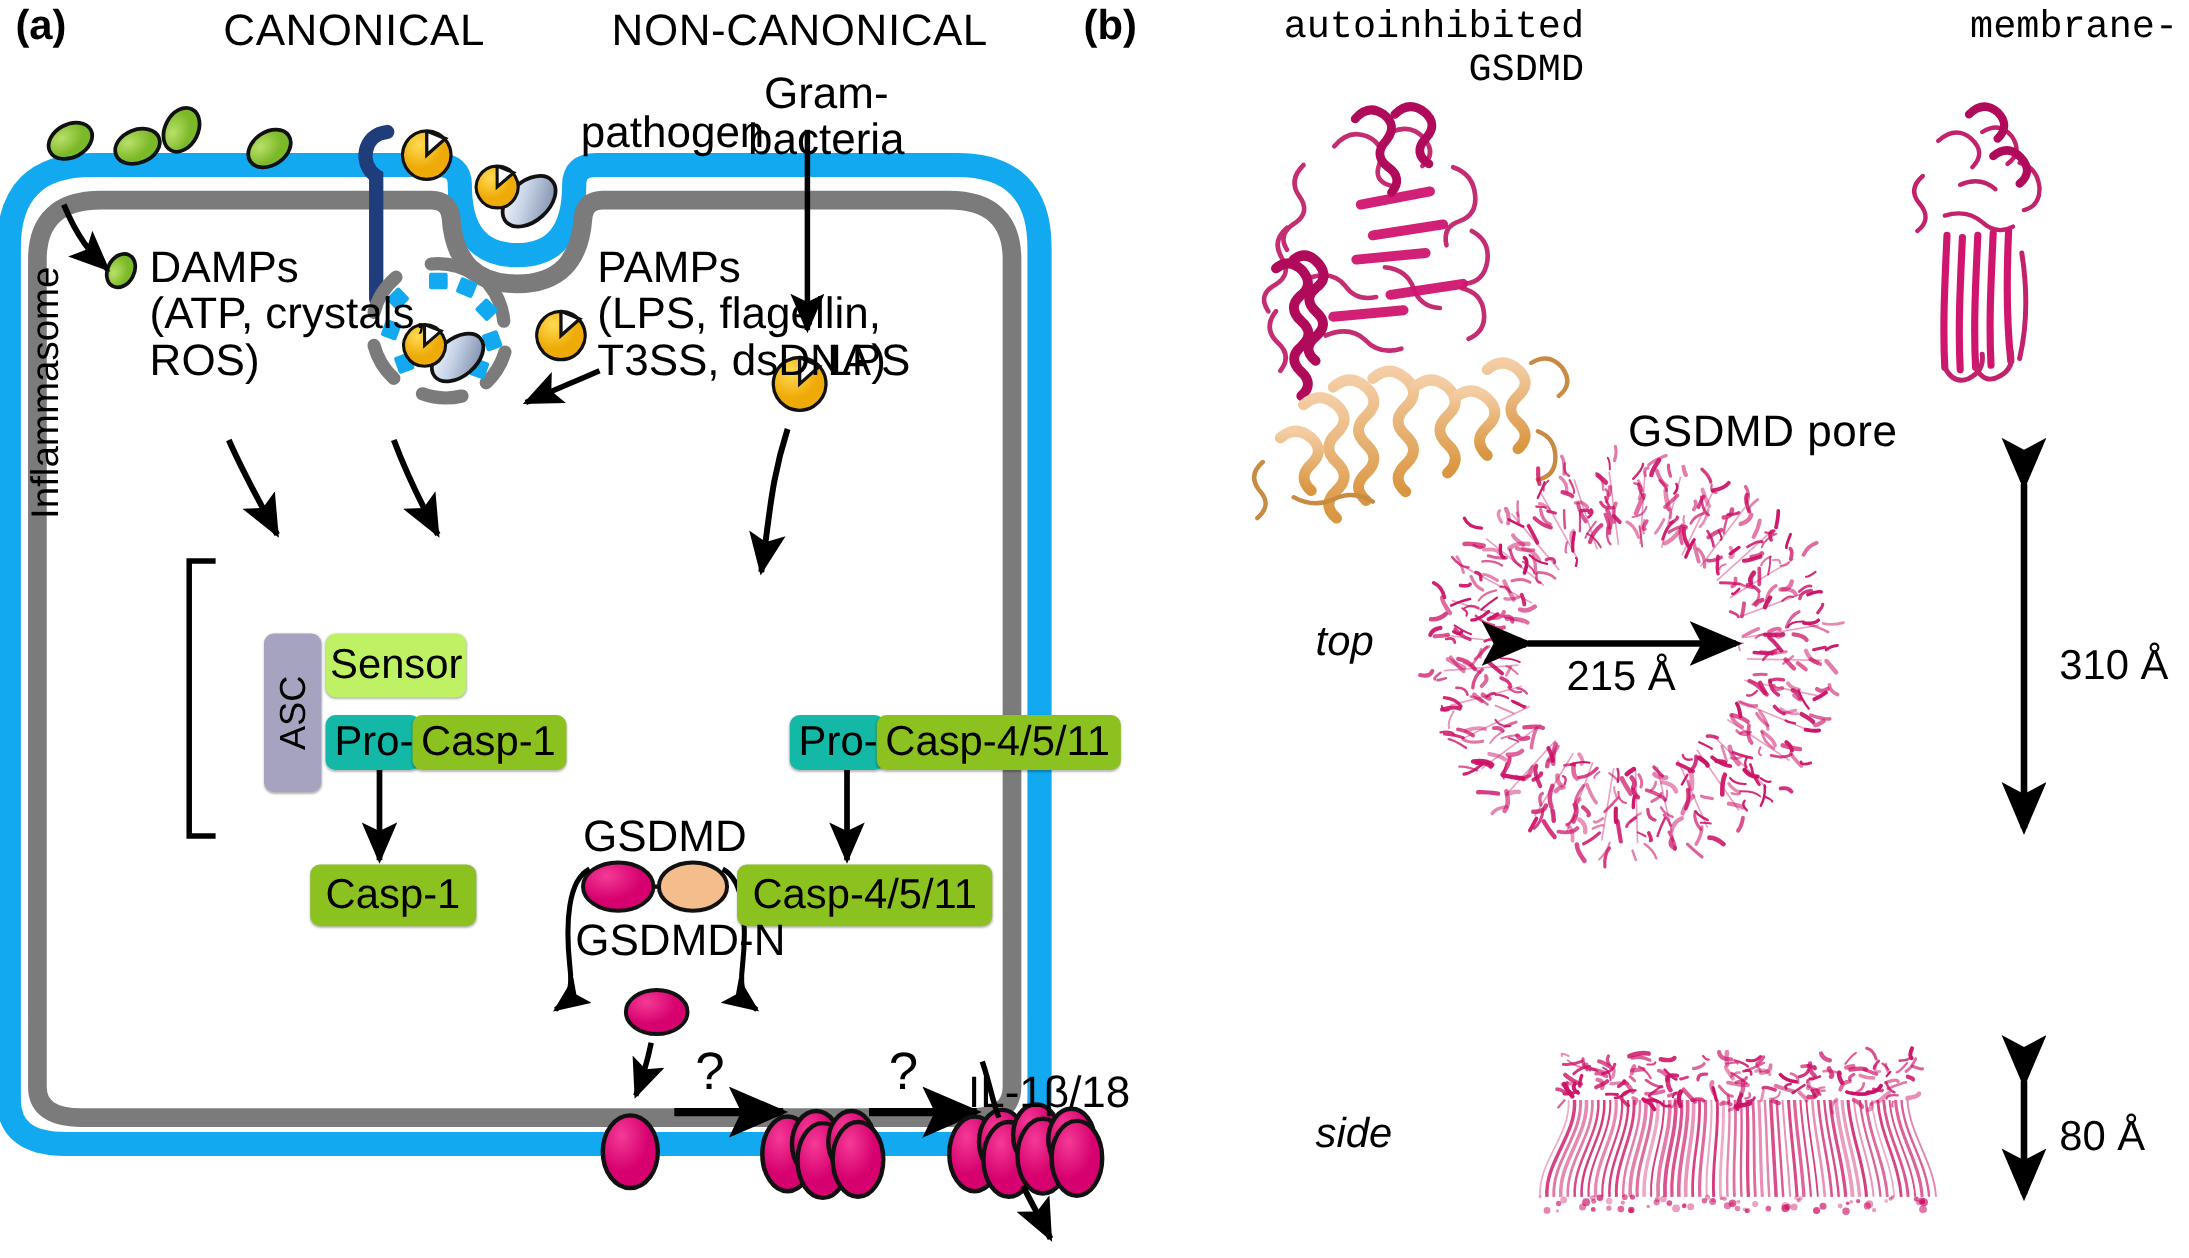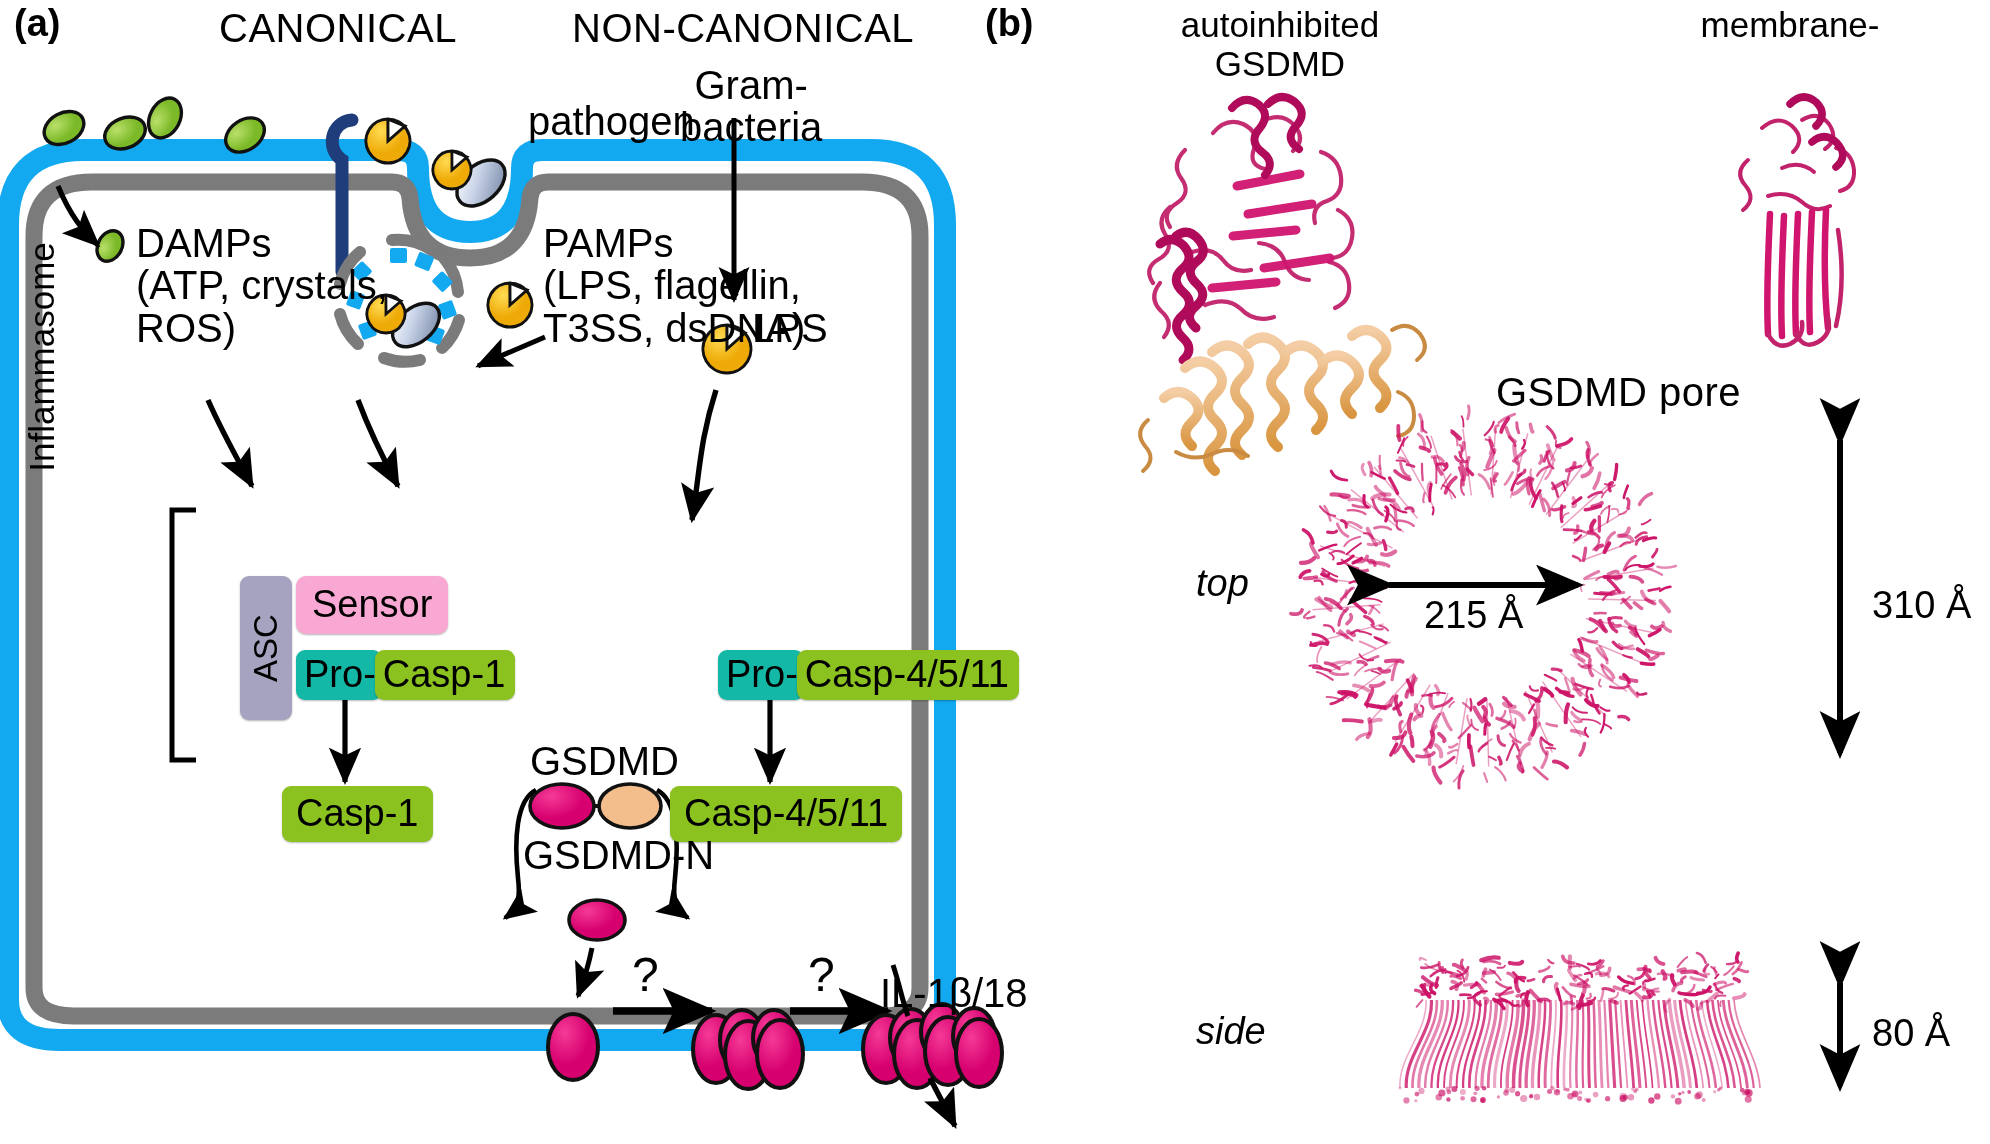--- a/index.html
+++ b/index.html
@@ -1,35 +1,35 @@
 <!DOCTYPE html>
 <html><head>
 <meta charset="utf-8">
 <style>
   html,body{margin:0;padding:0;background:#fff;}
   body{width:1990px;height:1144px;position:relative;overflow:hidden;
        font-family:"Liberation Sans", sans-serif;color:#000;}
   .abs{position:absolute;}
-  .ttl{font-size:40px;letter-spacing:.5px;white-space:nowrap;margin-left:16px;}
+  .ttl{font-size:40px;letter-spacing:.5px;white-space:nowrap;}
   .pnl{font-size:38px;font-weight:bold;}
   .lbl{font-size:40px;line-height:1.06;white-space:nowrap;}
-  .hdrb{font-size:35px;line-height:1.1;text-align:center;}
+  .hdrb{font-size:35px;line-height:1.1;text-align:right;font-family:Liberation Mono, monospace;}
   .ital{font-style:italic;font-size:38px;}
   .dim{font-size:38px;white-space:nowrap;}
 
   
   .boxrow{position:absolute;display:flex;align-items:stretch;}
   .bxA{background:#14b8a6;border-radius:9px;display:flex;align-items:center;
        justify-content:center;font-size:38px;padding:1px 6px 3px 8px;
        box-shadow:0 1px 2px rgba(0,0,0,.28);}
   .bxB{background:#8cc220;border-radius:9px;display:flex;align-items:center;
        justify-content:center;font-size:38px;padding:1px 10px 3px 8px;
        margin-left:-7px;box-shadow:0 1px 2px rgba(0,0,0,.28);}
-  .bxS{background:#f9a8d4;border-radius:10px;display:flex;align-items:center;
-       justify-content:center;font-size:38px;padding:2px 16px 4px;
+  .bxS{background:#bef264;border-radius:10px;display:flex;align-items:center;
+       justify-content:center;font-size:38px;padding:2px 4px 4px;
        box-shadow:0 1px 2px rgba(0,0,0,.3);}
   .bxG{background:#8cc220;border-radius:9px;display:flex;align-items:center;
        justify-content:center;font-size:38px;padding:2px 14px 4px;
        box-shadow:0 1px 2px rgba(0,0,0,.28);}
   .bxASC{background:#a5a3bf;border-radius:9px;display:flex;align-items:center;
        justify-content:center;box-shadow:0 1px 2px rgba(0,0,0,.3);}
   .bxASC span{transform:rotate(-90deg);font-size:33px;white-space:nowrap;}
 
   svg{position:absolute;left:0;top:0;overflow:visible;}
 </style>

